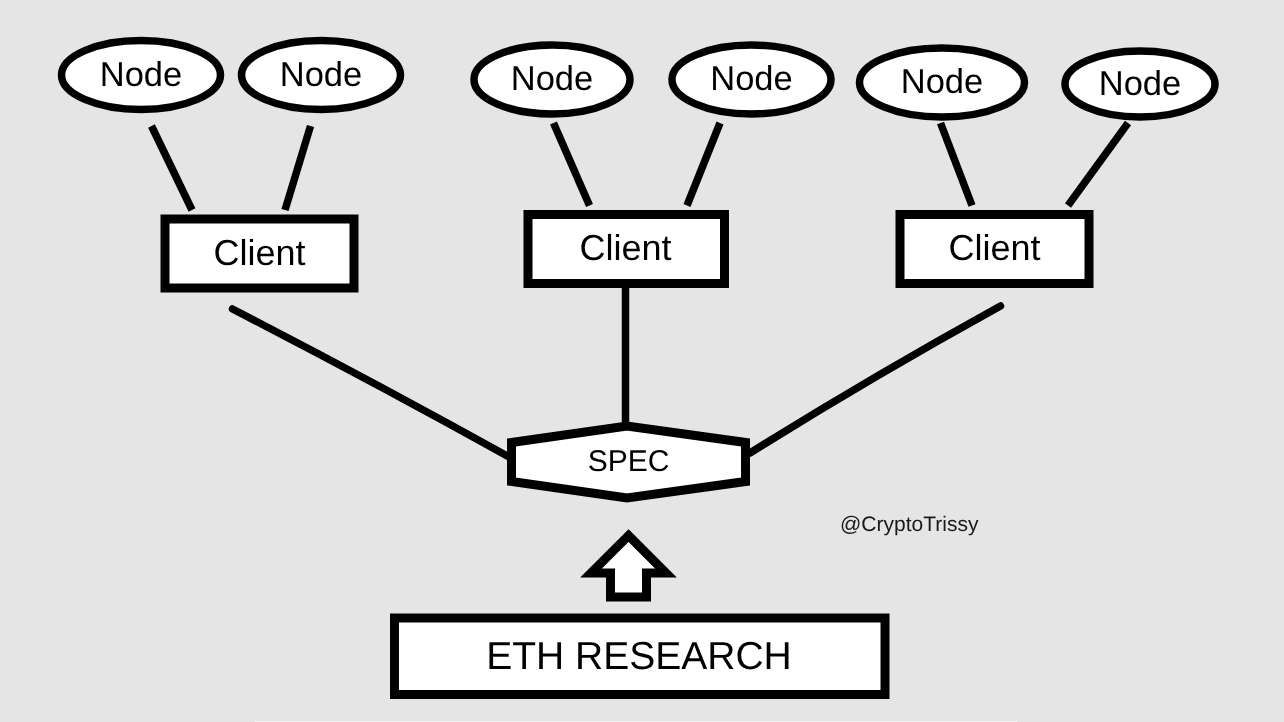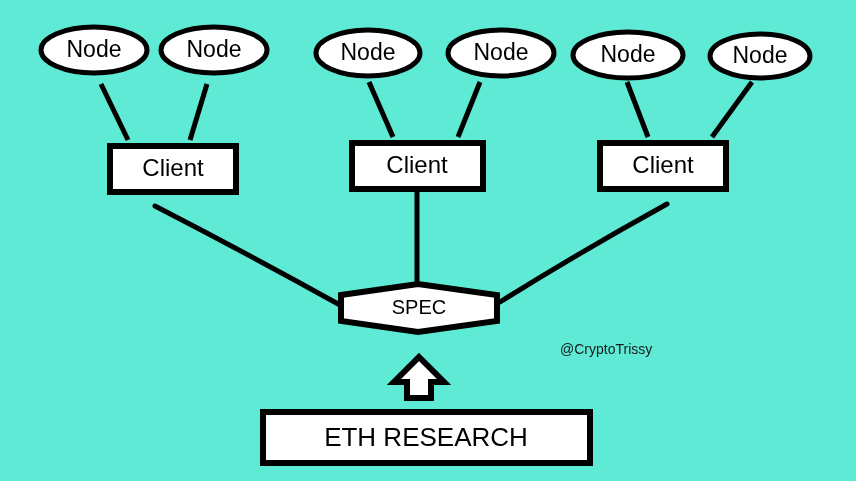--- a/index.html
+++ b/index.html
@@ -8,21 +8,21 @@
     padding: 0;
     background: #ffffff;
   }
   body {
     font-family: "Liberation Sans", sans-serif;
   }
   #diagram-canvas {
     position: relative;
     width: 856px;
     height: 481px;
-    background: #5eead4;
+    background: #e5e5e5;
     overflow: hidden;
   }
   #diagram-svg {
     position: absolute;
     top: 0;
     left: 0;
     width: 856px;
     height: 481px;
   }
   .shape-outline {

